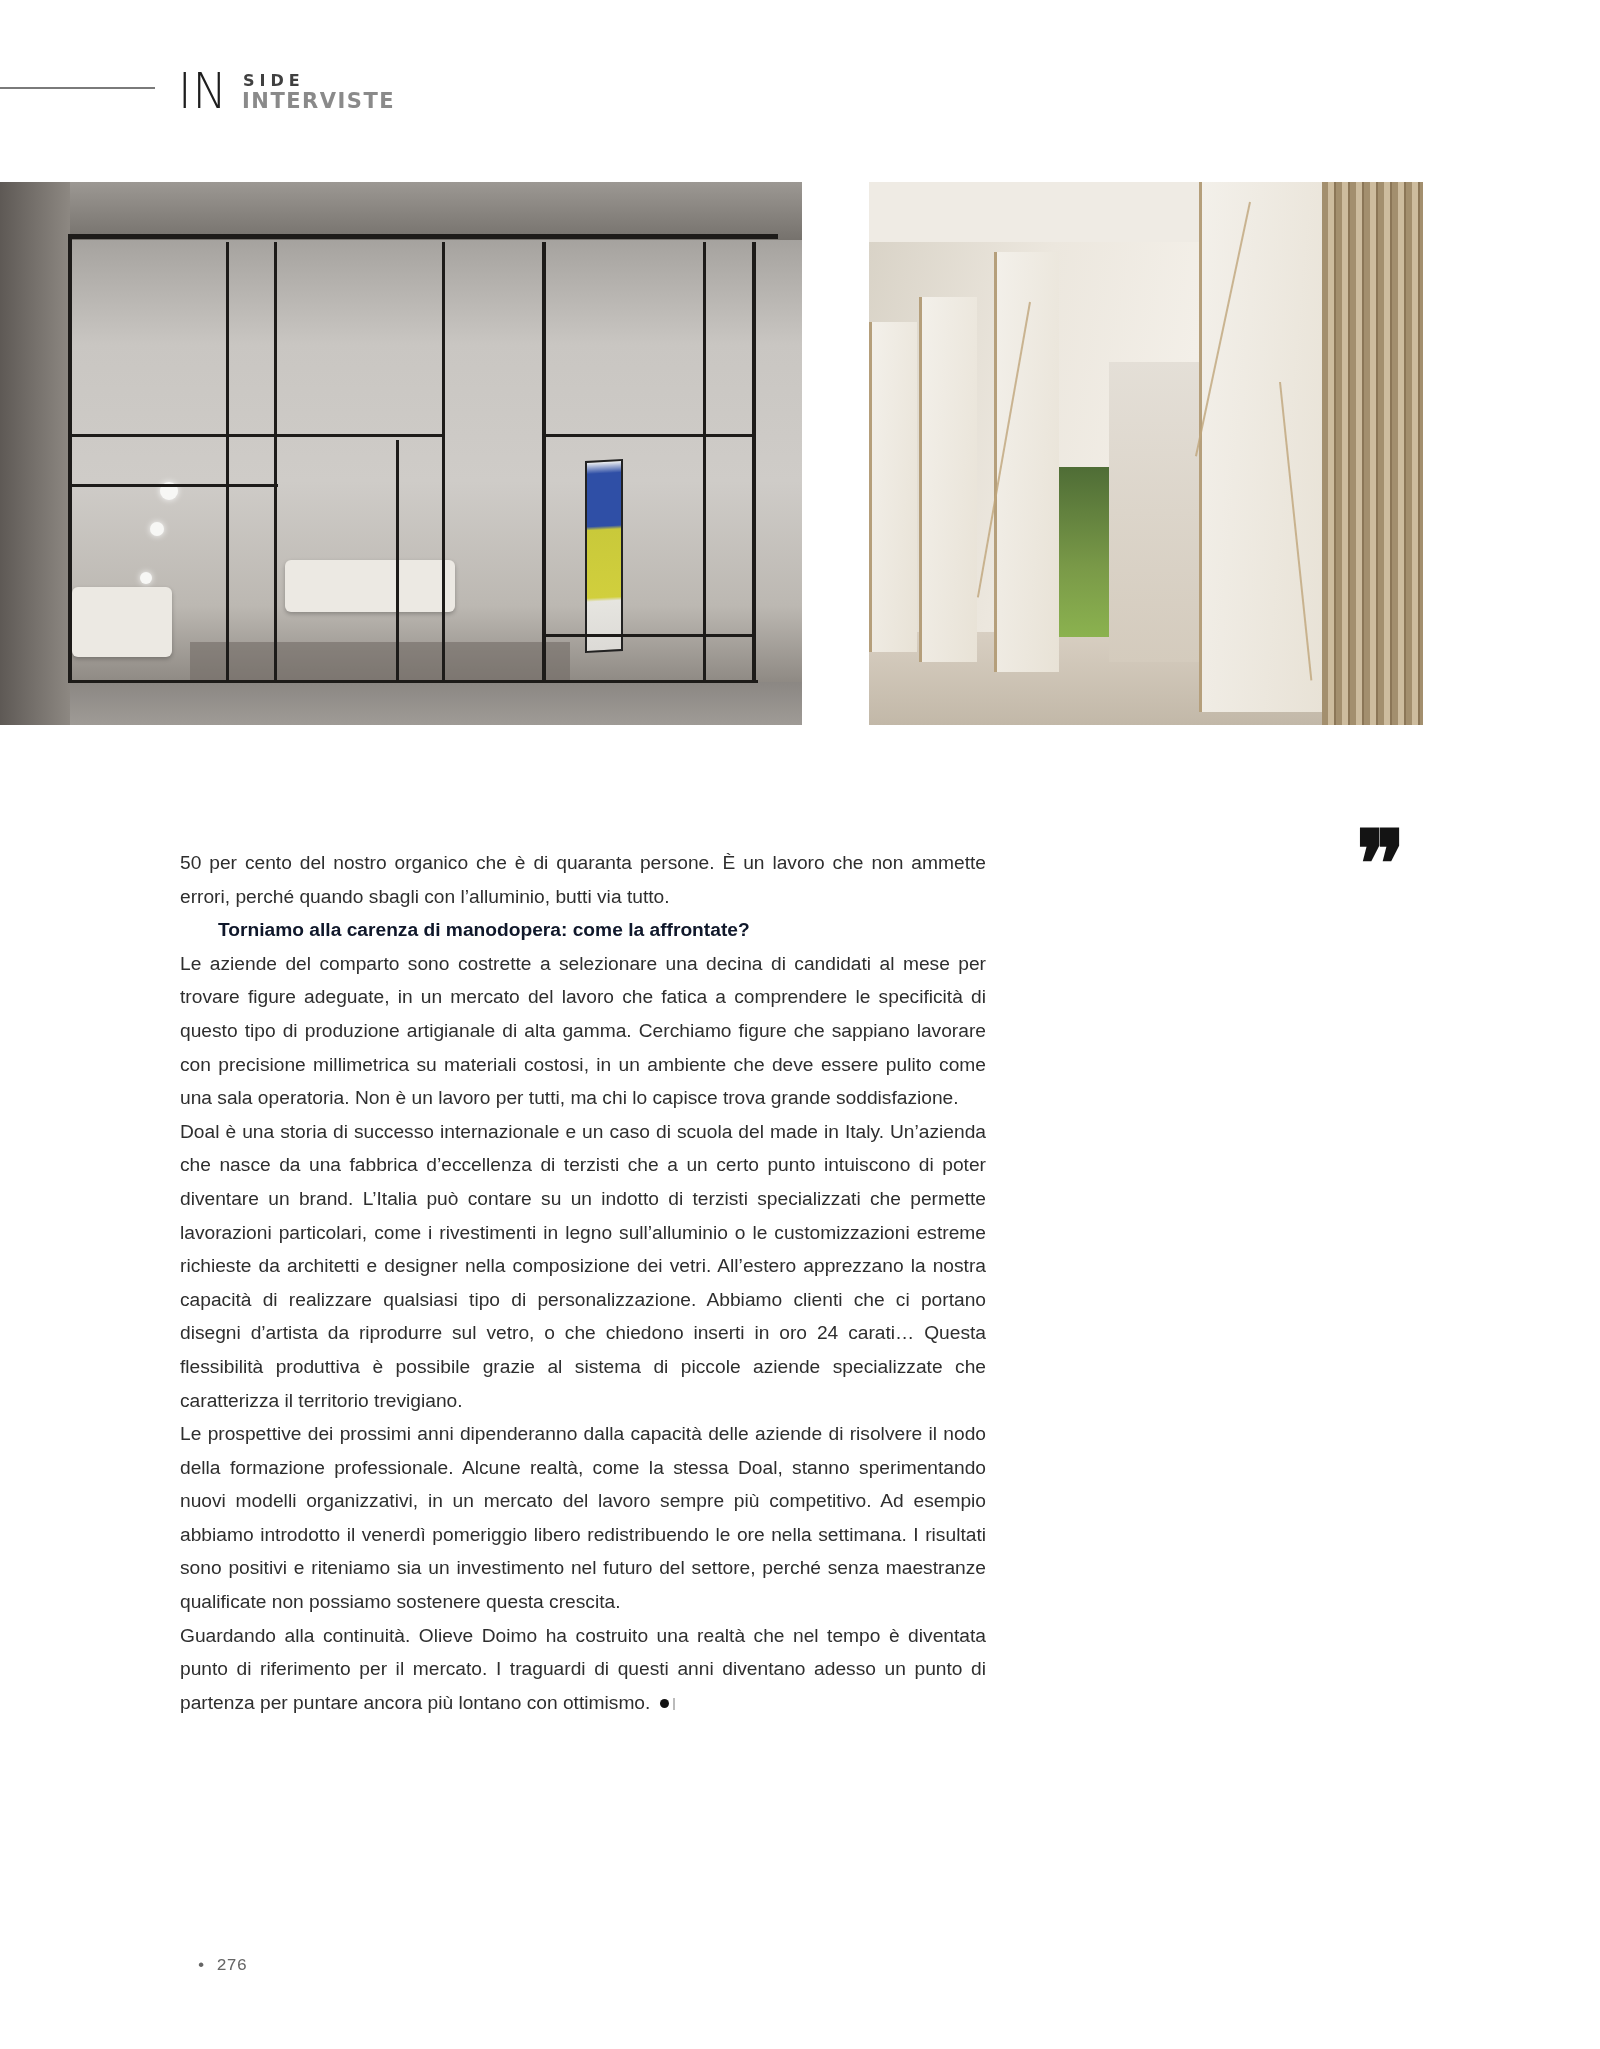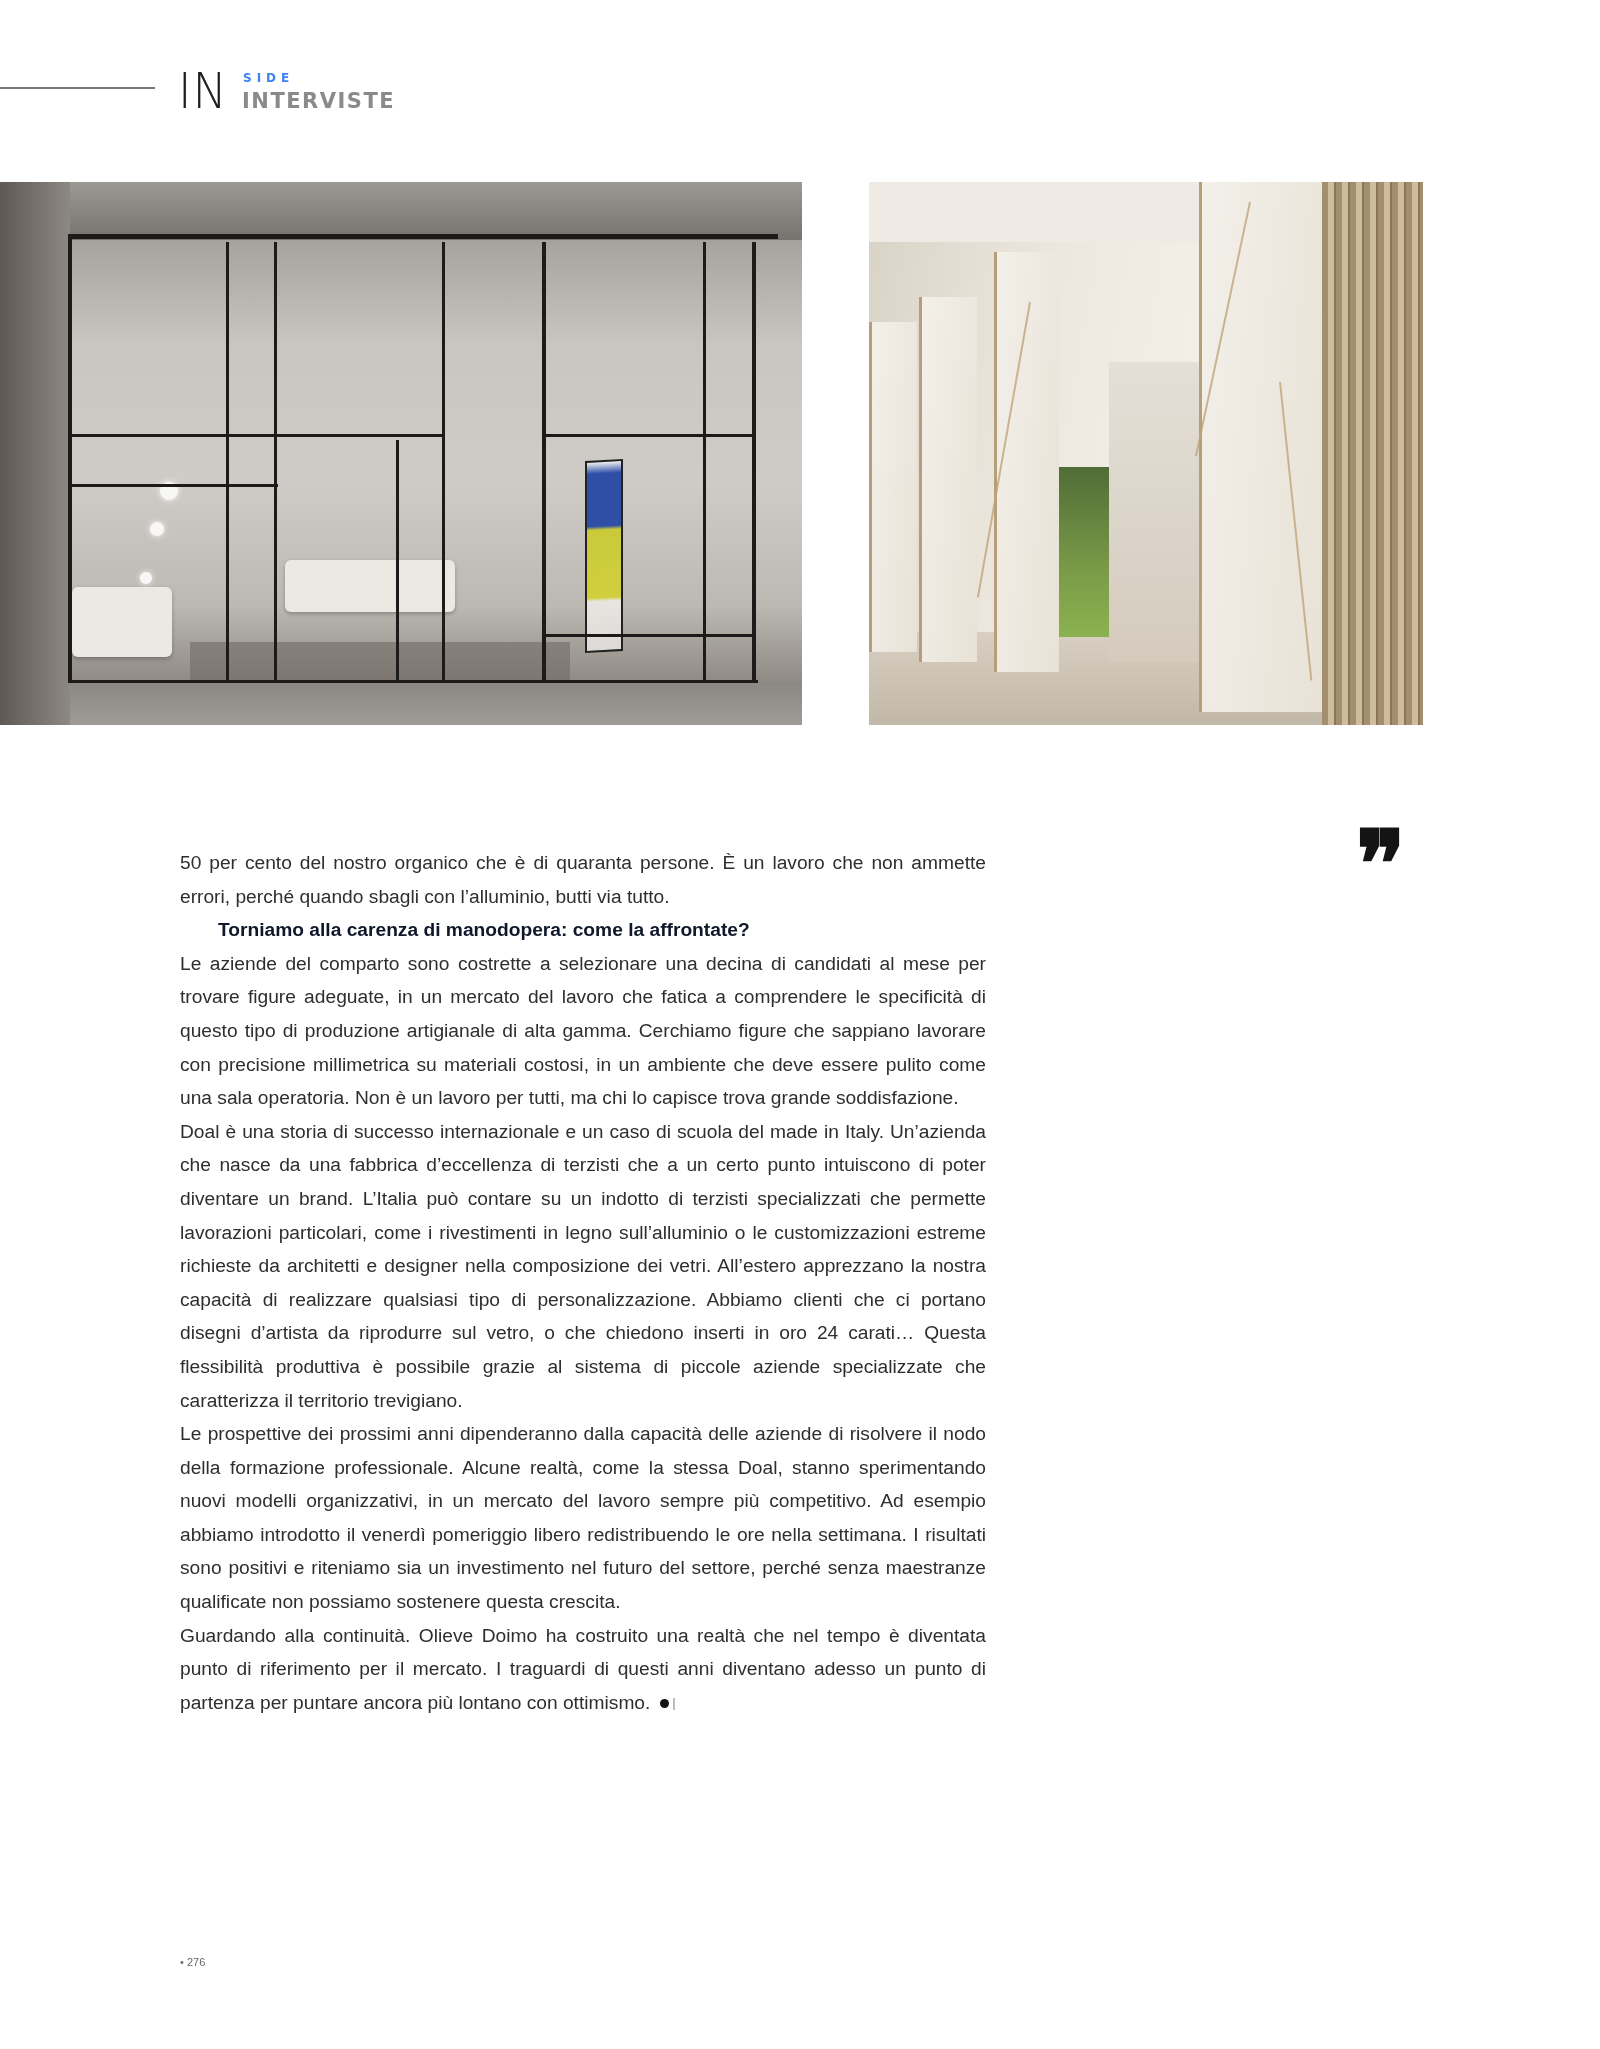--- a/index.html
+++ b/index.html
@@ -2,21 +2,21 @@
 <html><head>
 <meta charset="utf-8">
 <style>
   html, body { margin:0; padding:0; }
   body {
     width:1600px; height:2049px; position:relative; background:#ffffff;
     font-family:"Liberation Sans", sans-serif; color:#2a2a2a; overflow:hidden;
   }
   .header-rule { position:absolute; left:0; top:87px; width:155px; height:2px; background:#7a7a7a; }
   .brand-in { position:absolute; left:178px; top:66px; font-size:50px; line-height:50px; font-weight:300; color:#1e1e1e; letter-spacing:1px; font-family:"DejaVu Sans", sans-serif; transform:scaleX(0.92); transform-origin:left; }
-  .brand-side { position:absolute; left:243px; top:71px; font-size:12px; font-weight:bold; letter-spacing:5px; color:#3b82f6; font-family:"DejaVu Sans", sans-serif; }
+  .brand-side { position:absolute; left:243px; top:71px; font-size:16px; font-weight:bold; letter-spacing:5px; color:#404040; font-family:"DejaVu Sans", sans-serif; }
   .brand-section { position:absolute; left:242px; top:89px; font-size:21px; font-weight:bold; letter-spacing:1.5px; color:#8a8a8a; font-family:"DejaVu Sans", sans-serif; }
 
   .photo { position:absolute; overflow:hidden; }
   .photo-left { left:0; top:182px; width:802px; height:543px; background:linear-gradient(180deg,#8d8b88 0%,#a8a5a1 12%,#c9c6c2 30%,#cfccc8 55%,#bcb8b2 78%,#8f8a84 92%,#7e7a76 100%); }
   .photo-right { left:869px; top:182px; width:554px; height:543px; background:linear-gradient(100deg,#d8d2c6 0%,#ece7de 30%,#f3efe8 55%,#e9e3d8 80%,#c8bca5 100%); }
 
   
   .lp-wall { position:absolute; left:0; top:0; width:70px; height:100%; background:linear-gradient(90deg,#5e5955,#8d8882); }
   .lp-ceiling { position:absolute; left:70px; top:0; width:732px; height:58px; background:linear-gradient(180deg,#9c9893,#76726d); }
   .lp-frame { position:absolute; background:#1d1b19; }
@@ -35,21 +35,21 @@
   .rp-room { position:absolute; left:240px; top:180px; width:90px; height:300px; background:linear-gradient(180deg,#e4dfd7,#d4cbbd); }
   .rp-floor { position:absolute; left:0; top:450px; width:453px; height:93px; background:linear-gradient(180deg,#d8cfc2,#c2b8a8); }
 
   .article { position:absolute; left:180px; top:846px; width:806px; font-size:19.2px; line-height:33.6px; color:#2e2e2e; }
   .article p { margin:0; text-align:justify; text-align-last:left; }
   .article .q { font-weight:bold; color:#0f172a; padding-left:38px; }
   .end-mark { display:inline-block; width:9px; height:9px; border-radius:50%; background:#111; margin-left:10px; vertical-align:middle; }
   .end-bar { display:inline-block; width:2px; height:12px; background:#bbb; margin-left:4px; vertical-align:middle; }
 
   .pull-quote { position:absolute; left:1356px; top:818px; font-size:92px; font-weight:bold; color:#141414; font-family:"DejaVu Serif", serif; letter-spacing:-6px; line-height:1; }
-  .page-number { position:absolute; left:180px; top:1956px; font-size:11px; color:#666; font-family:Liberation Sans, sans-serif; }
+  .page-number { position:absolute; left:196px; top:1956px; font-size:17px; color:#666; font-family:Liberation Mono, monospace; }
 </style>
 </head>
 <body>
 
 <div class="header-rule"></div>
 <div class="brand-in">IN</div>
 <div class="brand-side">SIDE</div>
 <div class="brand-section">INTERVISTE</div>
 
 <div class="photo photo-left">

